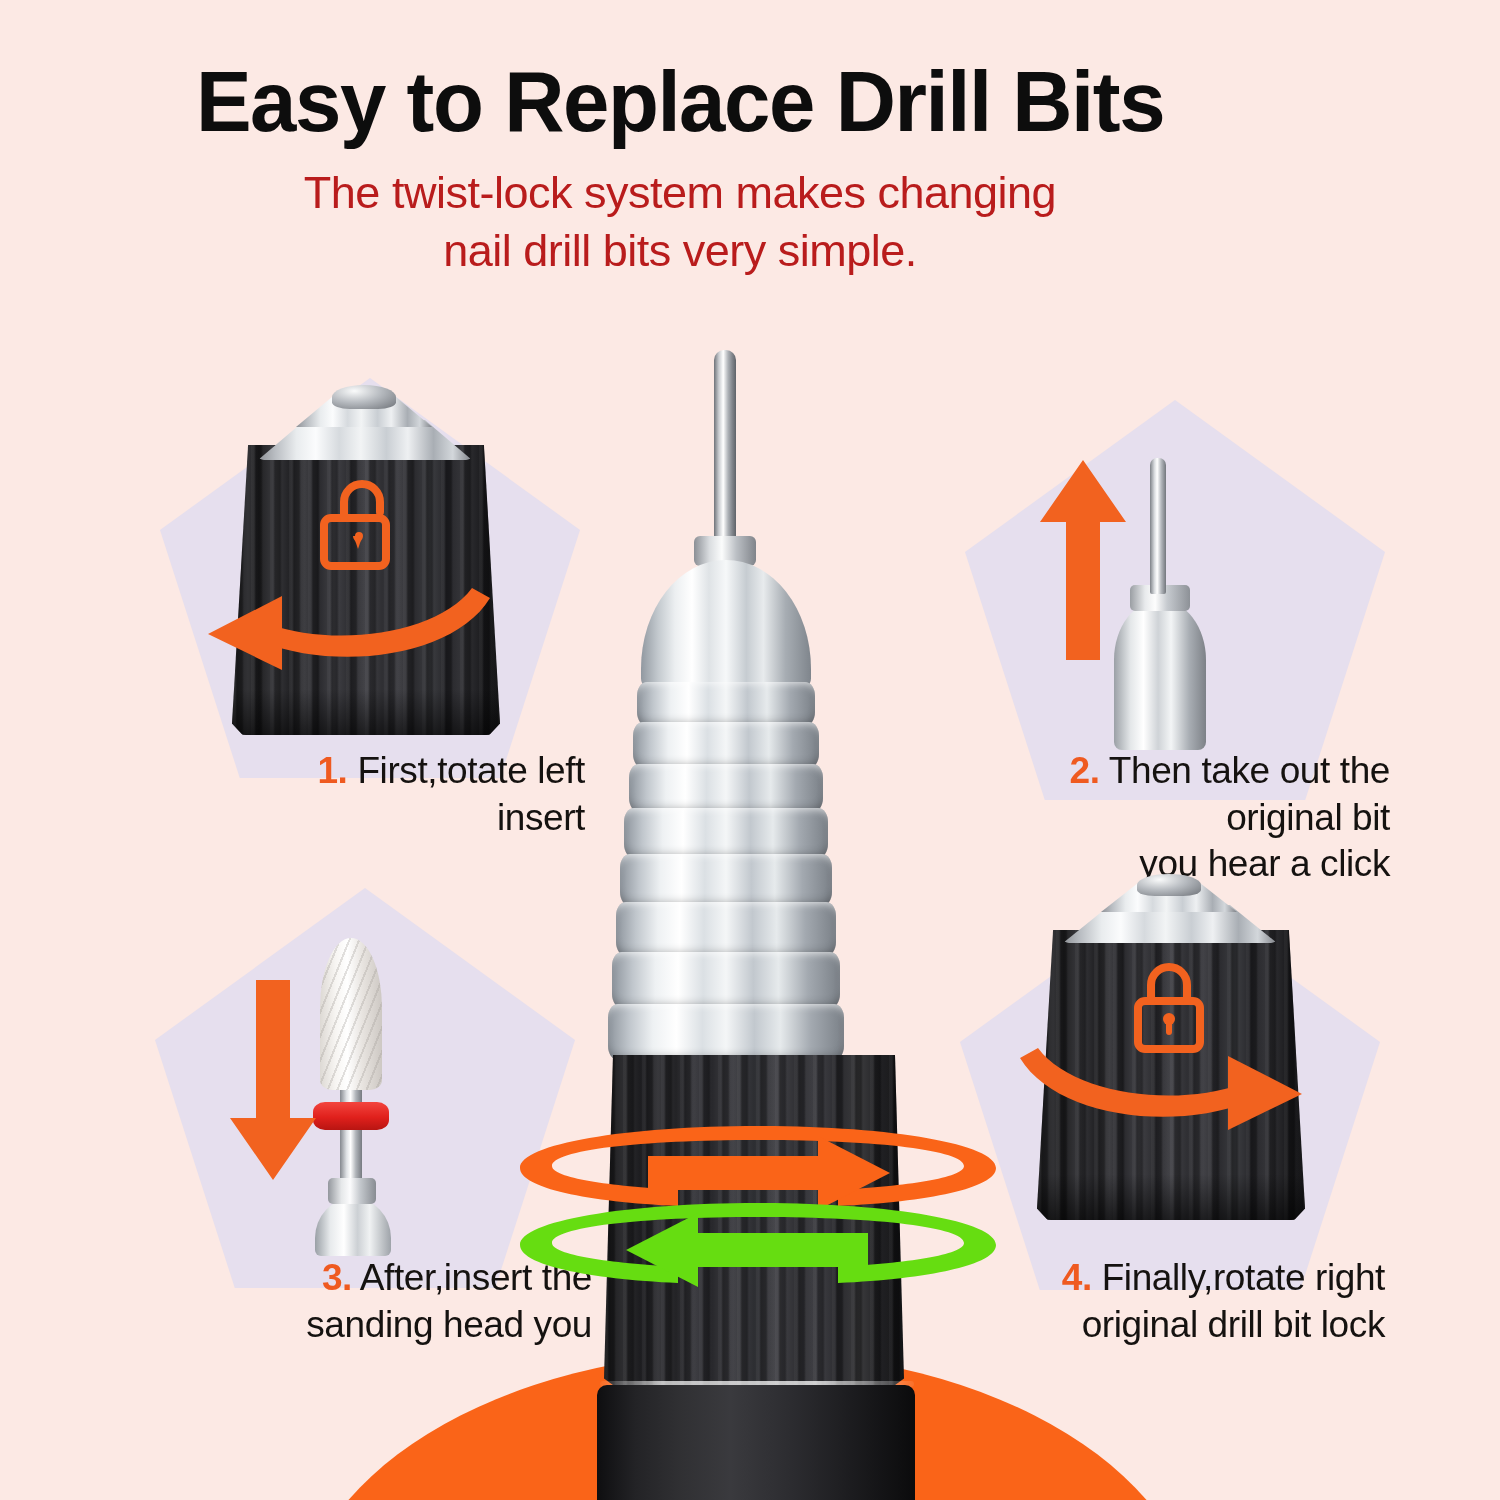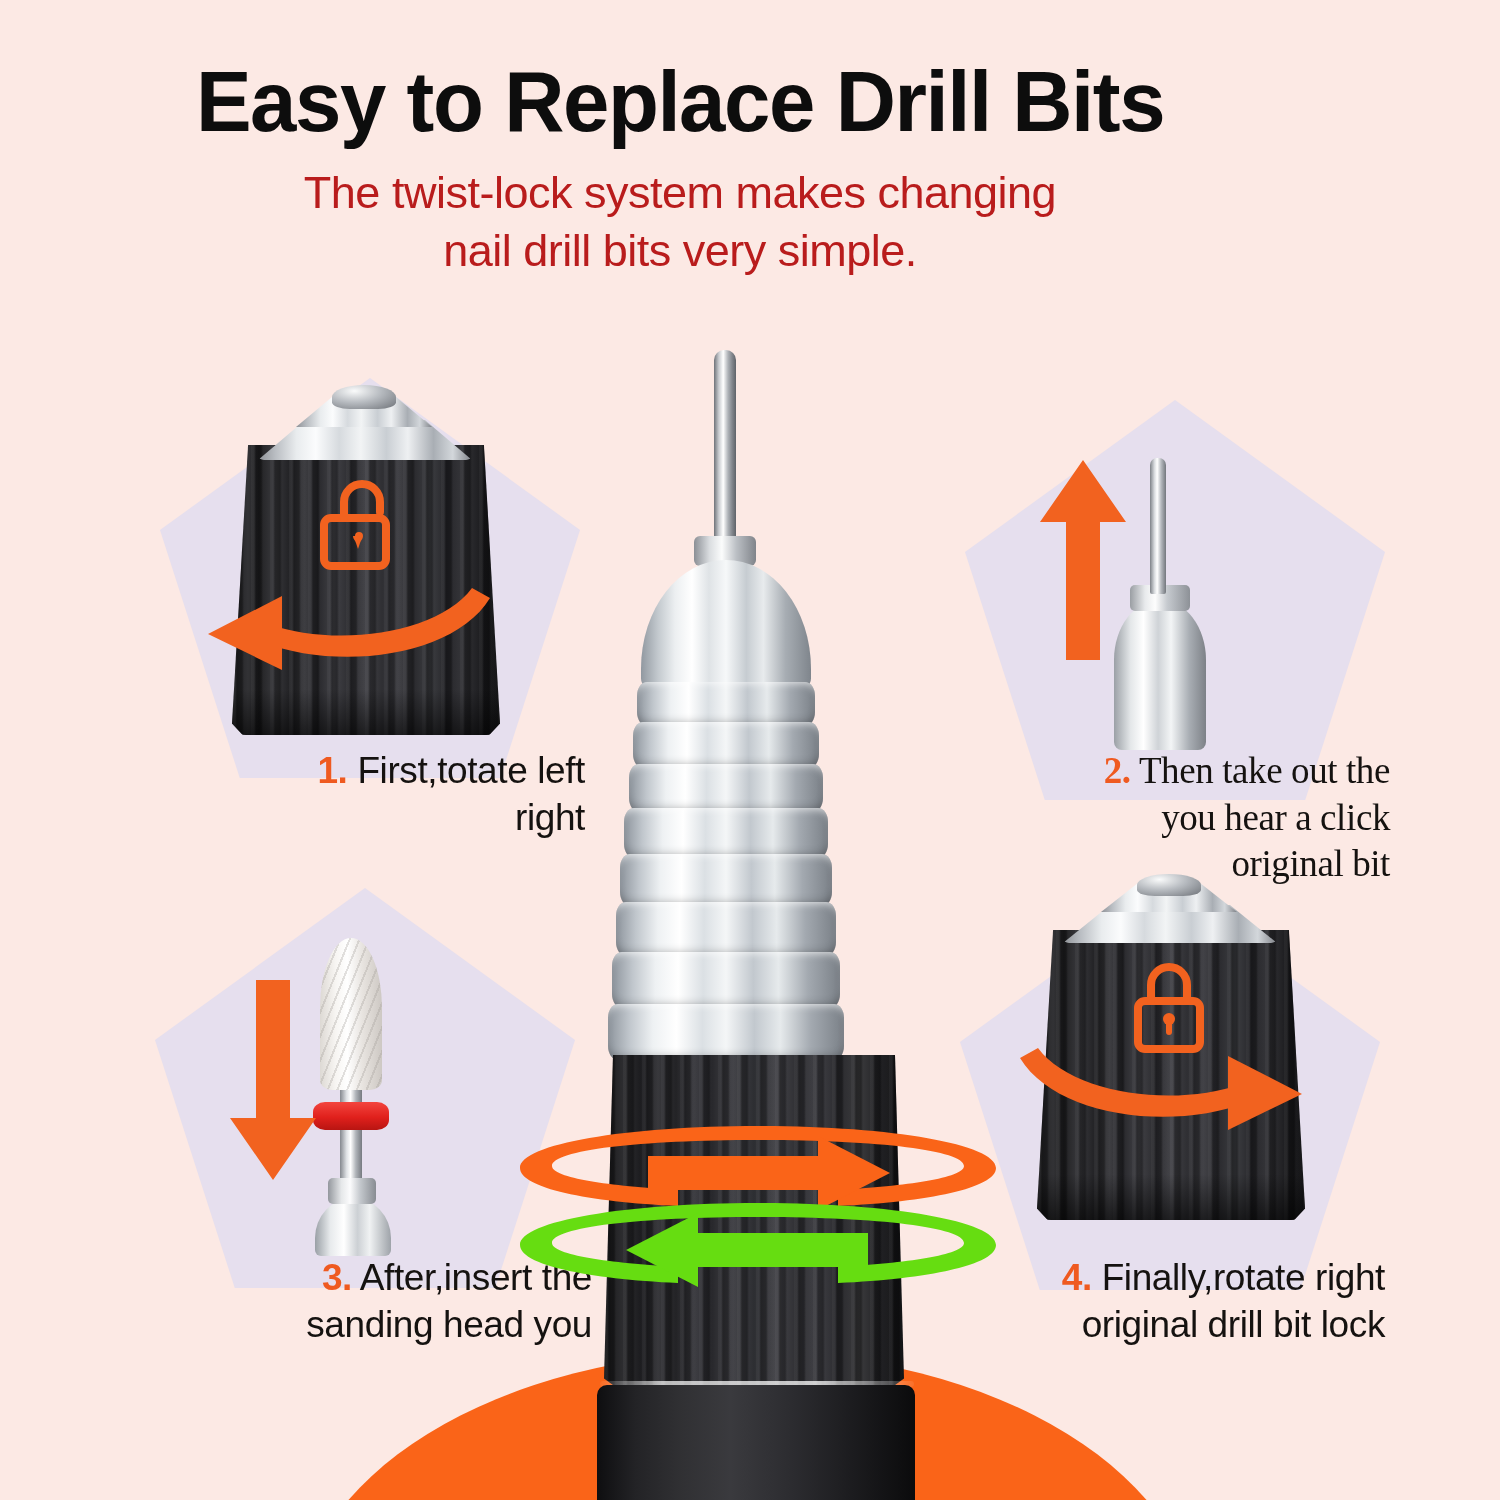--- a/index.html
+++ b/index.html
@@ -84,21 +84,21 @@
   .stepnum {
     color: #ef5a20;
     font-weight: 700;
   }
 
   
   #panel1 .pentagon { left: 160px; top: 378px; }
   #panel1 .panel-caption { left: 155px; top: 748px; }
 
   #panel2 .pentagon { left: 965px; top: 400px; }
-  #panel2 .panel-caption { left: 960px; top: 748px; font-family: Liberation Serif, serif; }
+  #panel2 .panel-caption { left: 960px; top: 748px; }
 
   #panel3 .pentagon { left: 155px; top: 888px; }
   #panel3 .panel-caption { left: 162px; top: 1255px; }
 
   #panel4 .pentagon { left: 960px; top: 890px; }
   #panel4 .panel-caption { left: 955px; top: 1255px; }
 
   
   .blackcap {
     position: absolute;
@@ -389,40 +389,40 @@
     </svg>
 
     <svg class="curve-arrow" style="left:190px; top:560px;" width="310" height="120" viewBox="0 0 310 120">
       <path d="M300 38 C265 96 150 112 72 82 L78 64 C146 88 248 74 282 28 Z" fill="#F2621F"></path>
       <path d="M92 36 L92 110 L18 74 Z" fill="#F2621F"></path>
     </svg>
 
     <div class="panel-caption">
       <span class="stepnum">1.</span>
       <span>First,totate left</span>
-      <span class="caption-line">right</span>
+      <span class="caption-line">insert</span>
     </div>
   </div>
 
   <div class="panel" id="panel2">
     <div class="pentagon"></div>
 
     <div id="p2-body"></div>
     <div id="p2-collar"></div>
     <div id="p2-shaft"></div>
 
     <svg class="up-arrow" style="left:1038px; top:460px;" width="90" height="200" viewBox="0 0 90 200">
       <path d="M45 0 L88 62 L62 62 L62 200 L28 200 L28 62 L2 62 Z" fill="#F2621F"></path>
     </svg>
 
     <div class="panel-caption">
       <span class="stepnum">2.</span>
       <span>Then take out the</span>
+      <span class="caption-line">original bit</span>
       <span class="caption-line">you hear a click</span>
-      <span class="caption-line">original bit</span>
     </div>
   </div>
 
   <div class="panel" id="panel3">
     <div class="pentagon"></div>
 
     <div id="p3-tip"></div>
     <div id="p3-collar"></div>
     <div id="p3-stem"></div>
     <div id="p3-redring"></div>

